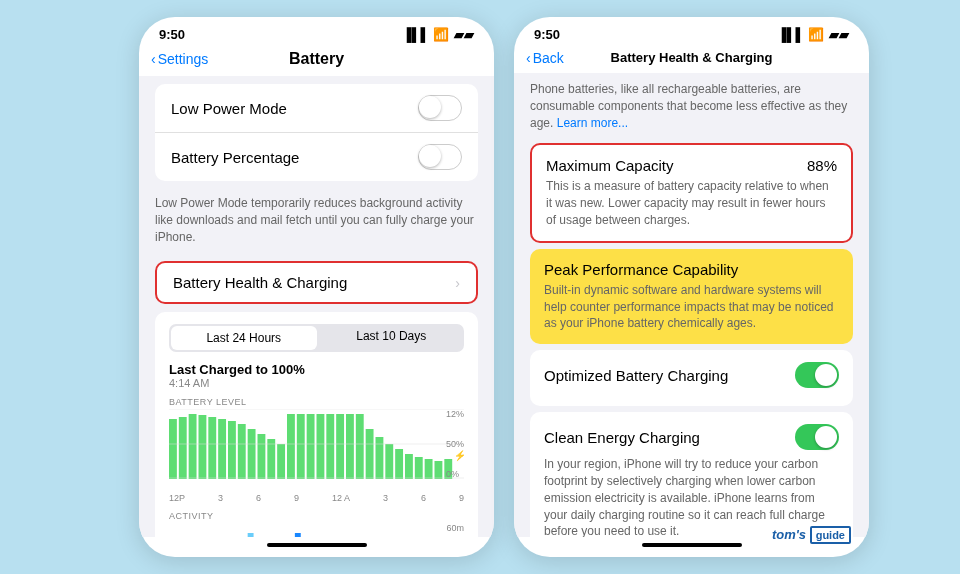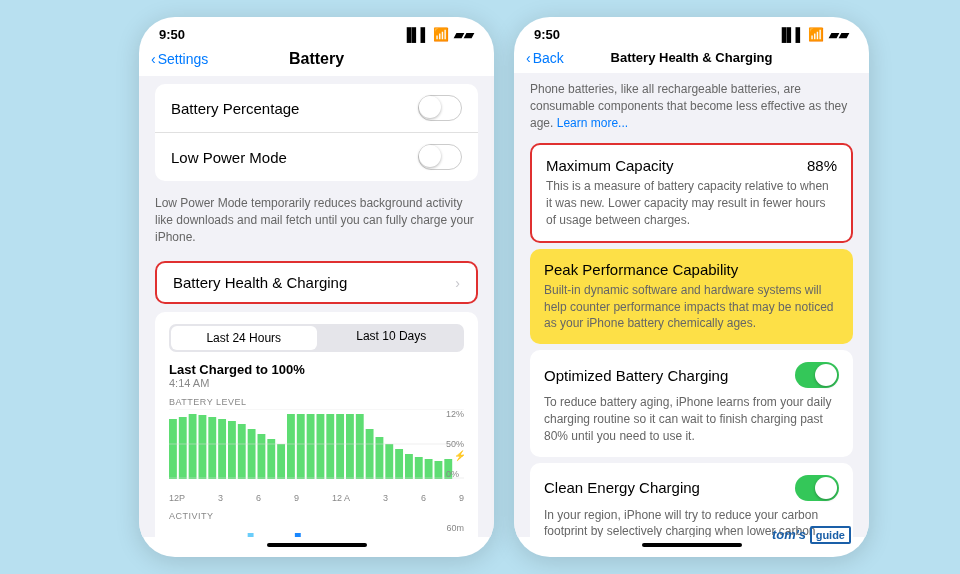--- a/index.html
+++ b/index.html
@@ -404,25 +404,25 @@
         <span>‹</span>
         <span>Settings</span>
       </div>
       <span class="nav-title">Battery</span>
     </div>
 
     <div class="screen-content">
 
       <div class="settings-group">
         <div class="settings-row">
+          <span class="settings-row-label">Low Power Mode</span>
+          <div class="toggle toggle-off"></div>
+        </div>
+        <div class="settings-row">
           <span class="settings-row-label">Battery Percentage</span>
-          <div class="toggle toggle-off"></div>
-        </div>
-        <div class="settings-row">
-          <span class="settings-row-label">Low Power Mode</span>
           <div class="toggle toggle-off"></div>
         </div>
       </div>
 
       <div class="settings-note">Low Power Mode temporarily reduces background activity like downloads and mail fetch until you can fully charge your iPhone.</div>
 
       <div class="settings-row-link">
         <span class="label">Battery Health &amp; Charging</span>
         <span class="chevron">›</span>
       </div>
@@ -582,21 +582,20 @@
       <div class="peak-perf-box">
         <div class="peak-title">Peak Performance Capability</div>
         <div class="peak-note">Built-in dynamic software and hardware systems will help counter performance impacts that may be noticed as your iPhone battery chemically ages.</div>
       </div>
 
       <div class="charging-option-box">
         <div class="charging-option-header">
           <span class="charging-option-title">Optimized Battery Charging</span>
           <div class="toggle-on"></div>
         </div>
-        <div class="charging-option-note">To reduce battery aging, iPhone learns from your daily charging routine so it can wait to finish charging past 80% until you need to use it.</div>
       </div>
 
       <div class="charging-option-box">
         <div class="charging-option-header">
           <span class="charging-option-title">Clean Energy Charging</span>
           <div class="toggle-on"></div>
         </div>
         <div class="charging-option-note">
           <span>In your region, iPhone will try to reduce your carbon footprint by selectively charging when lower carbon emission electricity is available. iPhone learns from your daily charging routine so it can reach full charge before you need to use it.</span>
           

